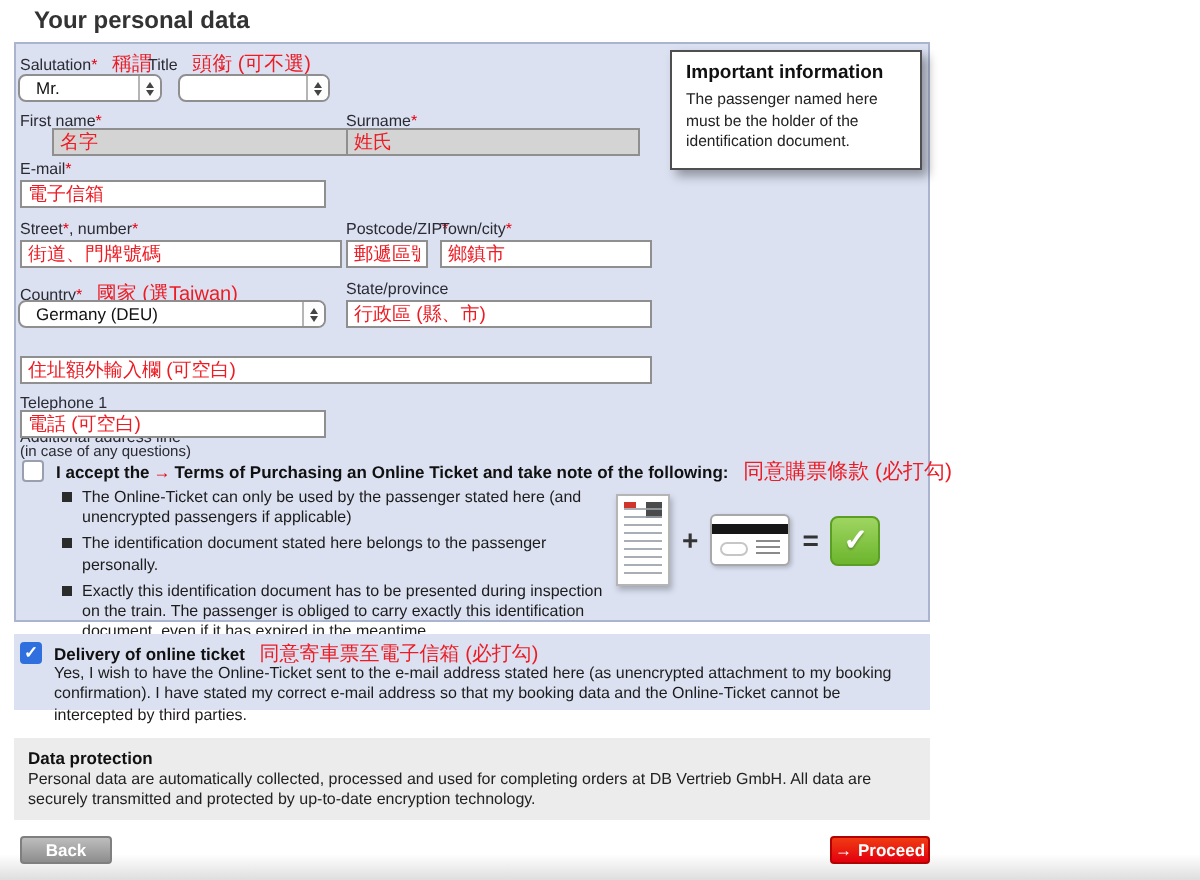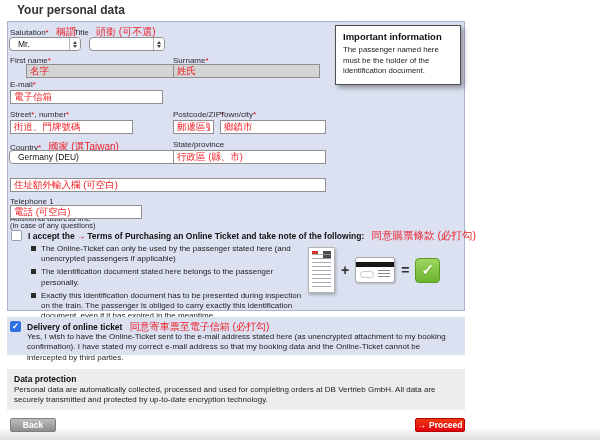--- a/index.html
+++ b/index.html
@@ -134,55 +134,55 @@
     <input class="tbox gray" style="left: 165px; top: 42px; width: 147px;" readonly="" value="姓氏">
 
     <div class="f-label" style="left:2px; top:58px;">
       <span>E-mail</span><span class="star">*</span>
     </div>
     <input class="tbox" style="left: 2px; top: 68px; width: 153px;" readonly="" value="電子信箱">
 
     <div class="f-label" style="left:2px; top:88px;">
       <span>Street</span><span class="star">*</span><span>, number</span><span class="star">*</span>
     </div>
-    <input class="tbox" style="left: 2px; top: 98px; width: 123px;" readonly="" value="街道、門牌號碼">
+    <input class="tbox" style="left: 2px; top: 98px; width: 161px;" readonly="" value="街道、門牌號碼">
     <div class="f-label" style="left:165px; top:88px;">
       <span>Postcode/ZIP</span><span class="star">*</span>
     </div>
     <input class="tbox" style="left: 165px; top: 98px; width: 41px;" readonly="" value="郵遞區號">
     <div class="f-label" style="left:212px; top:88px;">
       <span>Town/city</span><span class="star">*</span>
     </div>
     <input class="tbox" style="left: 212px; top: 98px; width: 106px;" readonly="" value="鄉鎮市">
 
     <div class="f-label" style="left:2px; top:118px;">
       <span>Country</span><span class="star">*</span>
       <span class="annot">國家 (選Taiwan)</span>
     </div>
-    <div class="selectbox" style="left:1px; top:128px; width:182px;">
+    <div class="selectbox" style="left:1px; top:128px; width:154px;">
       <span class="sel-text">Germany (DEU)</span>
       <span class="sel-arrows">
           <i class="tri-up"></i>
           <i class="tri-dn"></i>
         </span>
     </div>
     <div class="f-label" style="left:165px; top:118px;">
       <span>State/province</span>
     </div>
     <input class="tbox" style="left: 165px; top: 128px; width: 153px;" readonly="" value="行政區 (縣、市)">
 
     <div class="f-label" style="left:2px; top:148px;margin-top:44px;">
       <span>Additional address line</span>
     </div>
     <input class="tbox" style="left: 2px; top: 156px; width: 316px;" readonly="" value="住址額外輸入欄 (可空白)">
 
     <div class="f-label" style="left:2px; top:175px;">
       <span>Telephone 1</span>
     </div>
-    <input class="tbox" style="left: 2px; top: 183px; width: 132px;" readonly="" value="電話 (可空白)">
+    <input class="tbox" style="left: 2px; top: 183px; width: 153px;" readonly="" value="電話 (可空白)">
     <div class="hint" style="left:2px; top:199px;">(in case of any questions)</div>
 
     <span class="cb" style="left:3px; top:208px;"></span>
     <div class="terms-line">
       <span>I accept the</span><span class="red-arrow">→</span><span>Terms of Purchasing an Online Ticket</span>
       <span>and take note of the following:</span>
       <span class="annot">同意購票條款 (必打勾)</span>
     </div>
     <div class="bullets">
       <div class="bullet">

